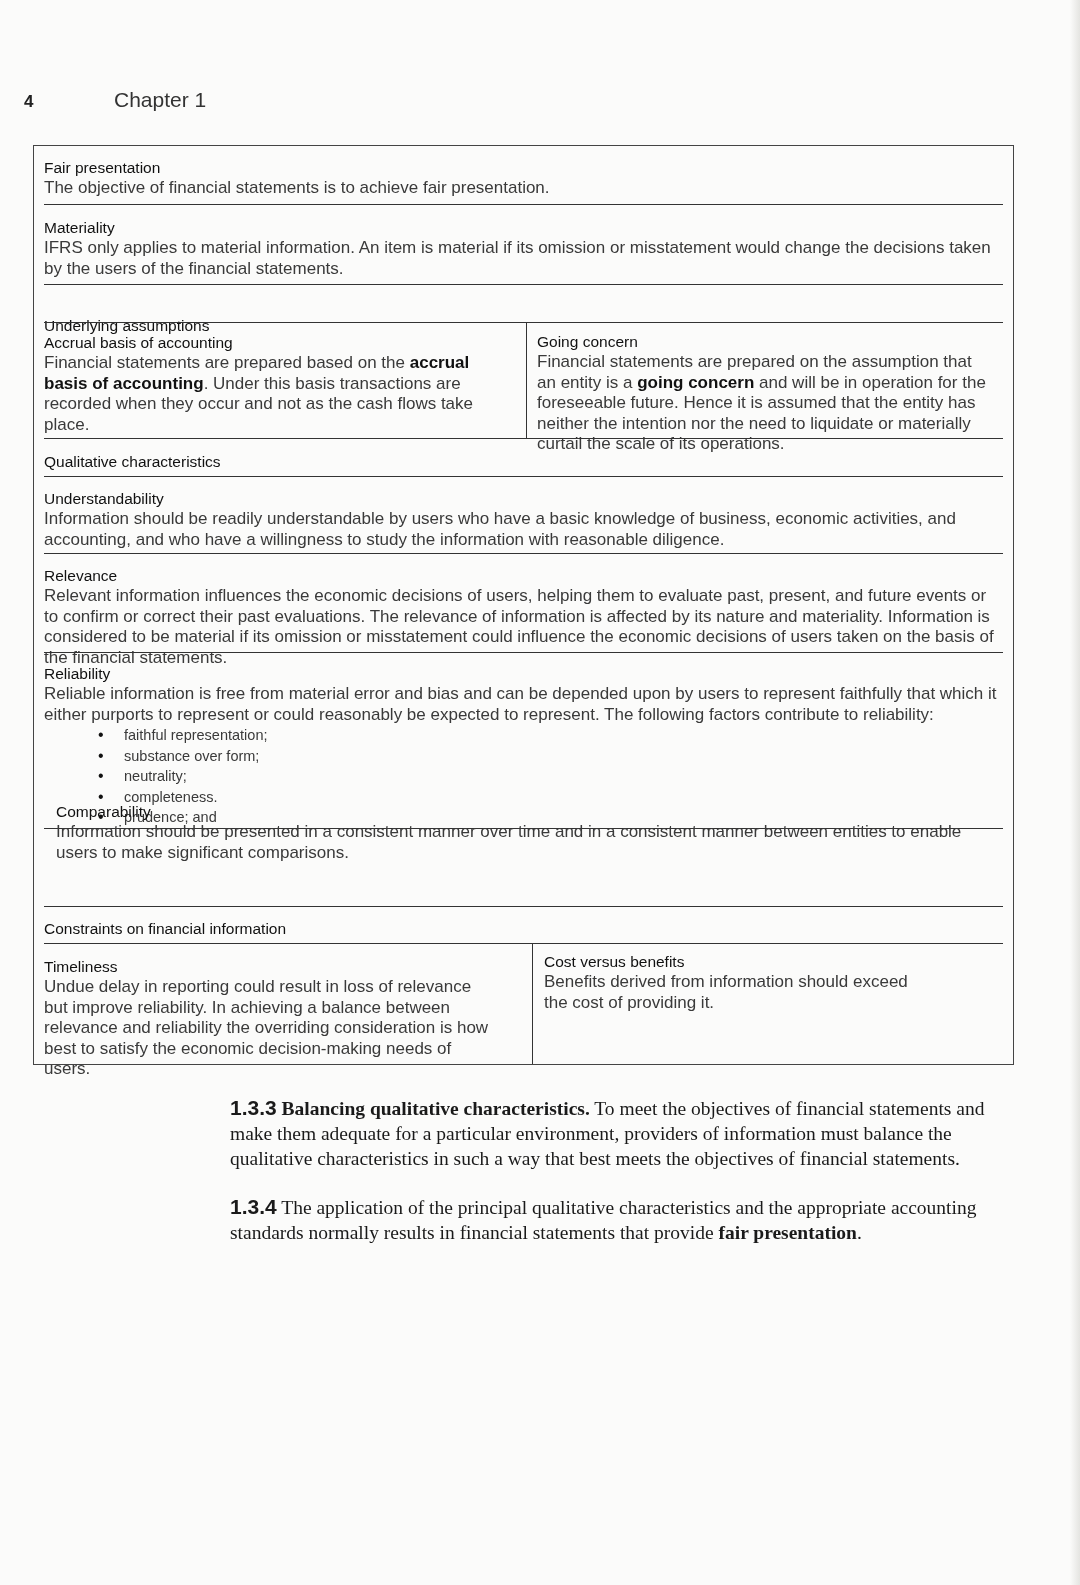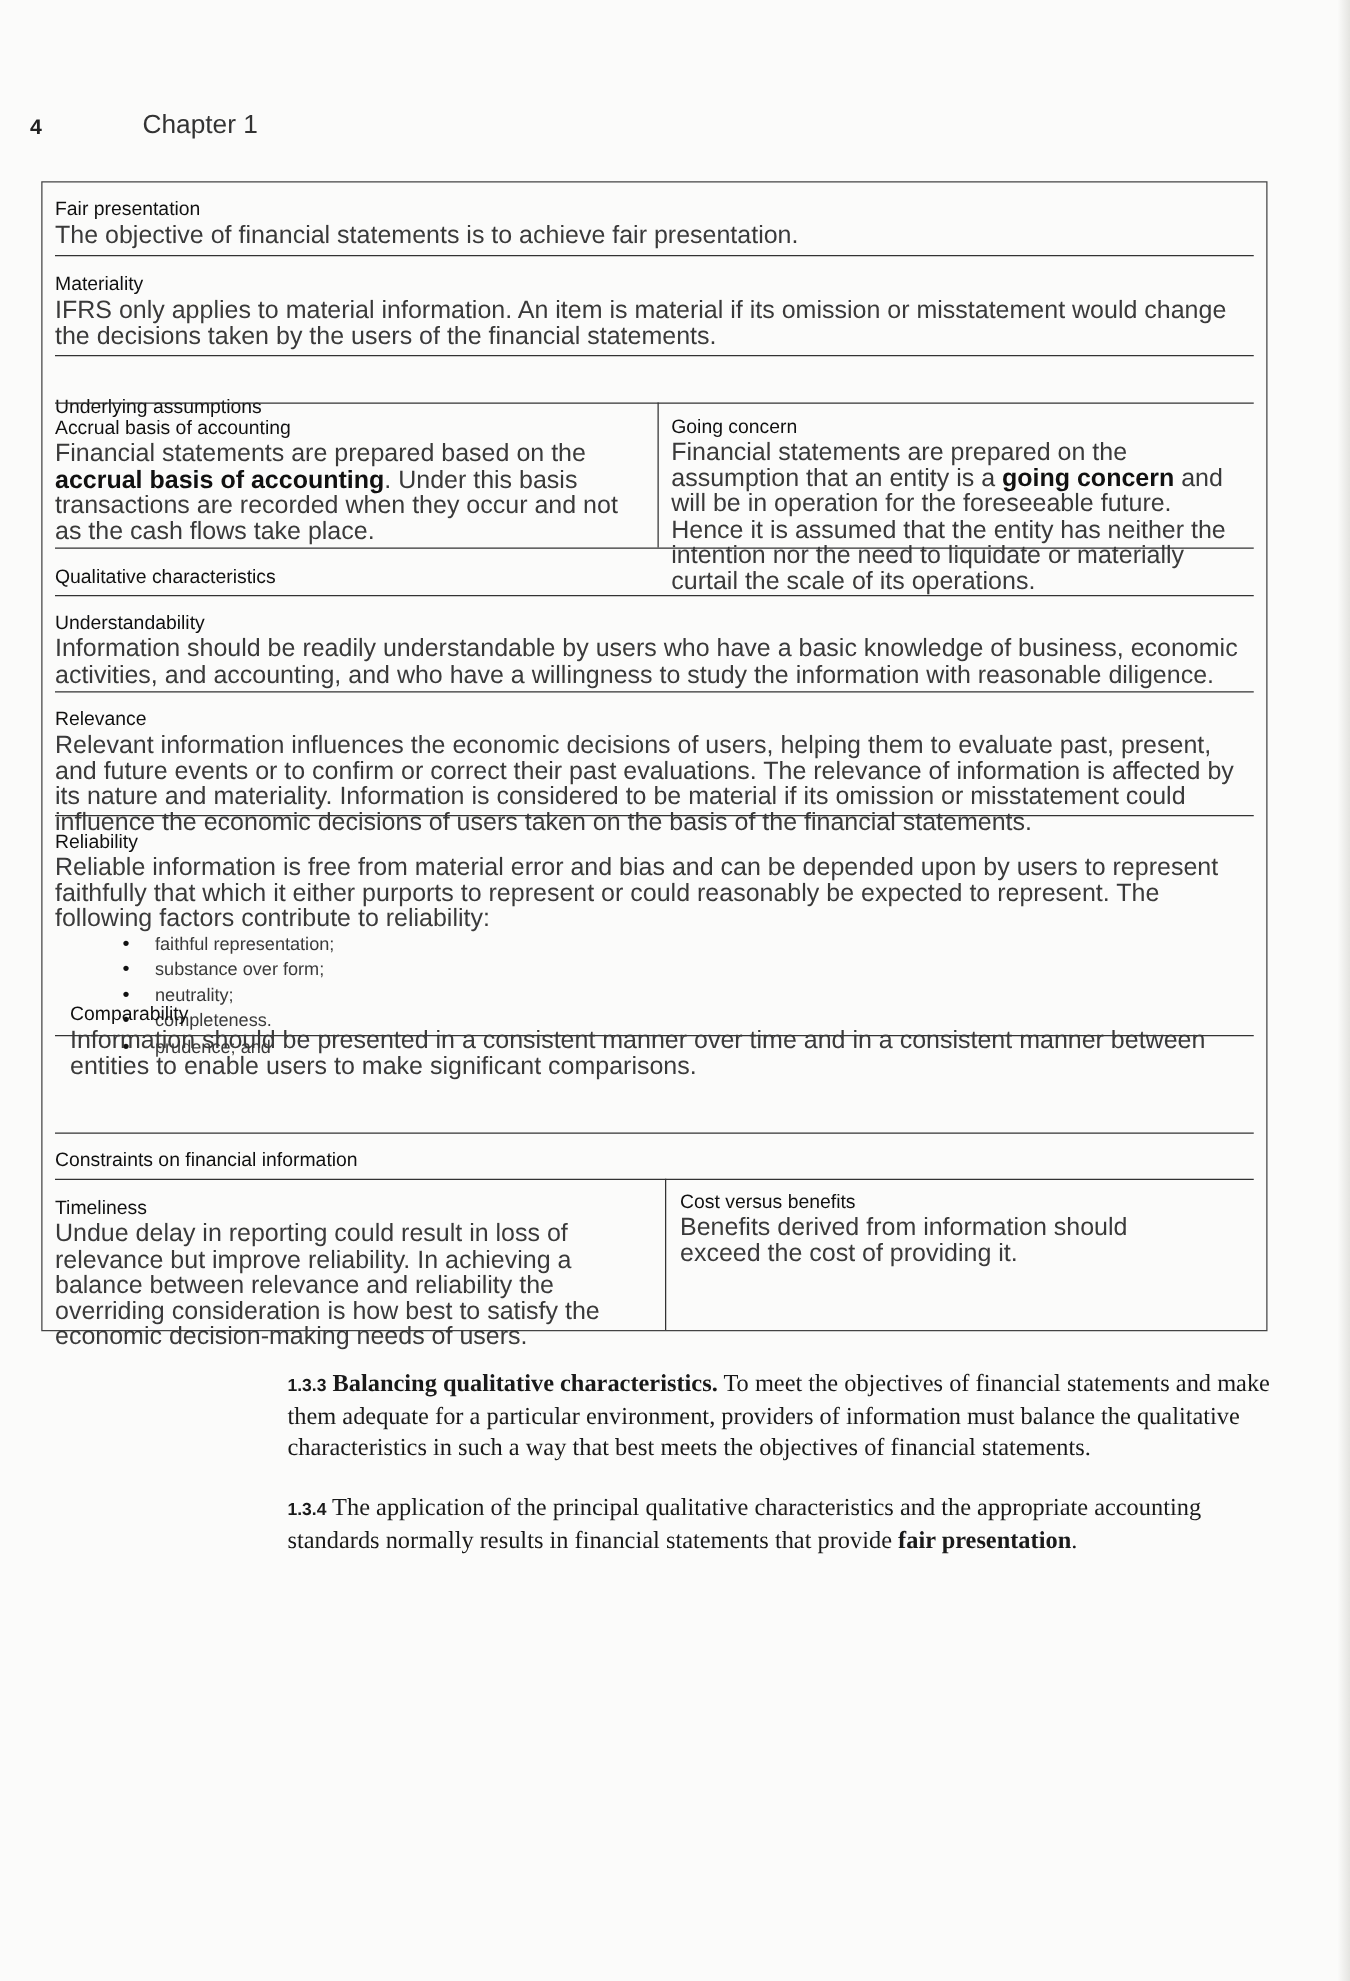--- a/index.html
+++ b/index.html
@@ -12,30 +12,30 @@
   .header { position: absolute; left: 24px; top: 88px; width: 1000px; height: 28px; }
   .page-num { position: absolute; left: 0; top: 4px; font-weight: bold; font-size: 17px; color:#222; }
   .chapter { position: absolute; left: 58px; top: 0; font-size: 21px; color:#333;margin-left:32px; }
   .chapter-title { position: absolute; left: 177px; top: 1px; font-size: 18.5px; font-weight: bold; color:#111; }
 
   .box { position: absolute; left: 33px; top: 145px; width: 981px; height: 920px;
     border: 1.5px solid #444; box-sizing: border-box; }
   .sec { position: absolute; left: 10px; right: 10px; }
   .rule { position: absolute; left: 10px; right: 10px; height: 0; border-top: 1.6px solid #333; }
   .h { font-size: 15.5px; color: #111; line-height: 20px; }
-  .p { font-size: 20px; color: #3a3a3a; line-height: 20.5px; }
+  .p { font-size: 17px; color: #3a3a3a; line-height: 20.5px; }
   .p b { color: #111; }
   .vline { position: absolute; width: 0; border-left: 1.5px solid #333; }
   ul.bullets { margin: 0; padding: 0 0 0 80px; list-style: none; }
   ul.bullets li { font-size: 14.5px; color:#3a3a3a; line-height: 20.5px; position: relative; }
   ul.bullets li::before { content: "\2022"; position: absolute; left: -26px; color:#111; font-size: 16px; }
 
   .body-text { position: absolute; left: 230px; width: 790px; font-family: "Liberation Serif", "DejaVu Serif", serif;
     font-size: 19.5px; line-height: 25px; color: #1a1a1a; }
-  .body-text .num { font-family: "Liberation Sans", sans-serif; font-weight: bold; font-size: 14px; }
+  .body-text .num { font-family: "Liberation Sans", sans-serif; font-weight: bold; font-size: 21px; }
 </style>
 </head>
 <body>
 
 <div class="edge-shadow"></div>
 
 <div class="header">
   <span class="page-num">4</span>
   <span class="chapter">Chapter 1</span>
 </div>

